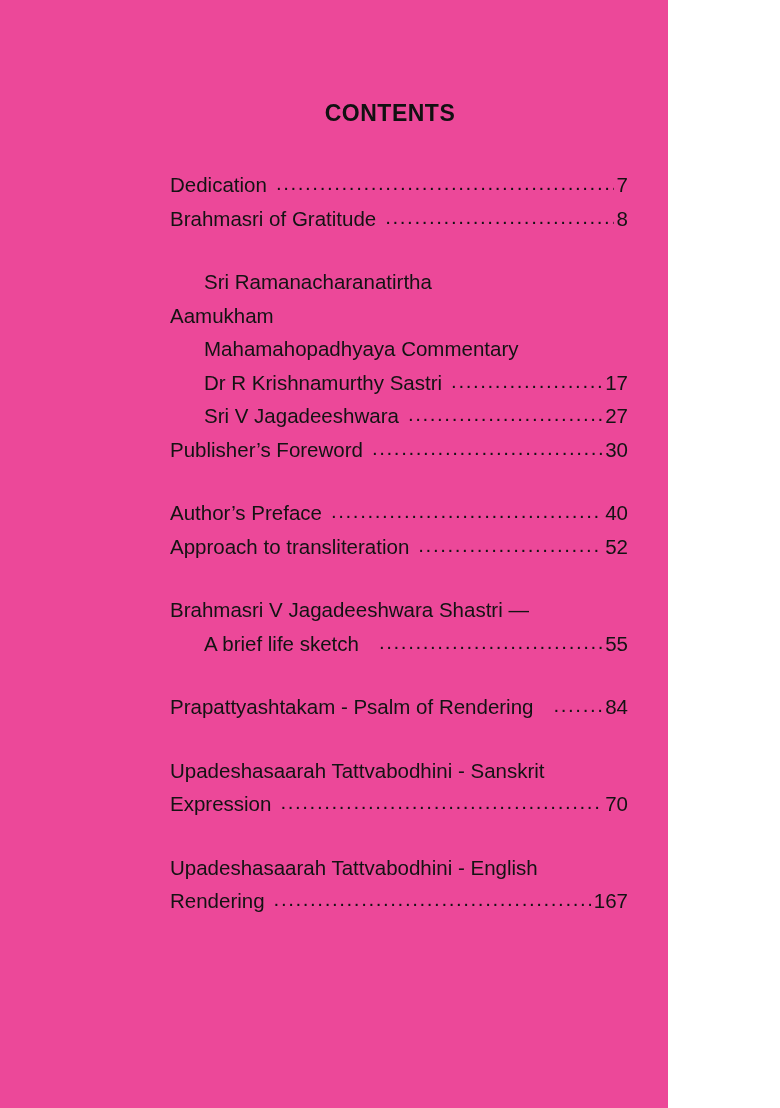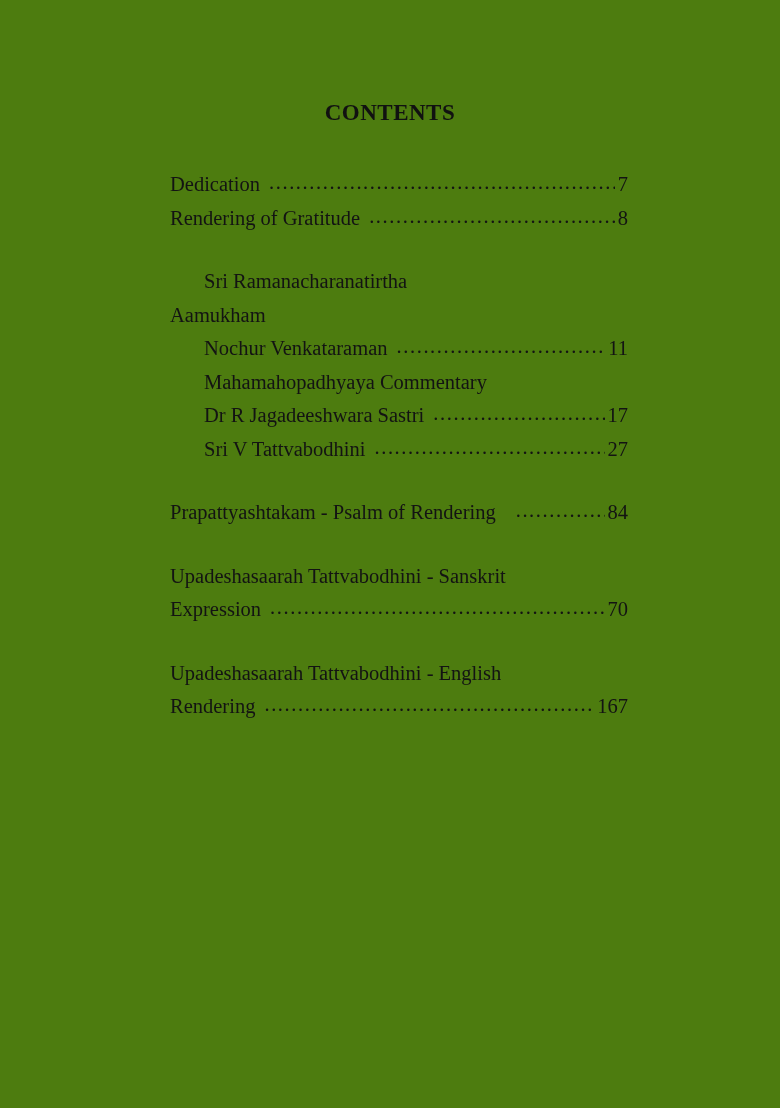--- a/index.html
+++ b/index.html
@@ -2,24 +2,24 @@
 <html><head>
 <meta charset="utf-8">
 <style>
   html, body {
     margin: 0;
     padding: 0;
     background: #ffffff;
   }
   .page {
     position: relative;
-    width: 780px;
+    width: 668px;
     height: 1108px;
-    background: #4d7c0f;
-    font-family: Liberation Serif, serif;
+    background: #ec4899;
+    font-family: Liberation Sans, sans-serif;
     color: #131313;
     overflow: hidden;
     box-sizing: border-box;
   }
   .toc-title {
     position: absolute;
     top: 100px;
     left: 0;
     width: 780px;
     text-align: center;
@@ -89,43 +89,63 @@
   <div class="toc-title">CONTENTS</div>
 
   <div class="toc-body">
       <div class="group">
         <div class="entry">
           <span class="label">Dedication</span>
           <span class="leader"></span>
           <span class="pageno">7</span>
         </div>
         <div class="entry">
-          <span class="label">Rendering of Gratitude</span>
+          <span class="label">Brahmasri of Gratitude</span>
           <span class="leader"></span>
           <span class="pageno">8</span>
         </div>
       </div>
       <div class="group">
         <div class="entry indent plain"><span class="label">Sri Ramanacharanatirtha</span></div>
         <div class="entry plain"><span class="label">Aamukham</span></div>
-        <div class="entry indent">
-          <span class="label">Nochur Venkataraman</span>
-          <span class="leader"></span>
-          <span class="pageno">11</span>
-        </div>
         <div class="entry indent plain"><span class="label">Mahamahopadhyaya Commentary</span></div>
         <div class="entry indent">
-          <span class="label">Dr R Jagadeeshwara Sastri</span>
+          <span class="label">Dr R Krishnamurthy Sastri</span>
           <span class="leader"></span>
           <span class="pageno">17</span>
         </div>
         <div class="entry indent">
-          <span class="label">Sri V Tattvabodhini</span>
+          <span class="label">Sri V Jagadeeshwara</span>
           <span class="leader"></span>
           <span class="pageno">27</span>
+        </div>
+        <div class="entry">
+          <span class="label">Publisher’s Foreword</span>
+          <span class="leader"></span>
+          <span class="pageno">30</span>
+        </div>
+      </div>
+      <div class="group">
+        <div class="entry">
+          <span class="label">Author’s Preface</span>
+          <span class="leader"></span>
+          <span class="pageno">40</span>
+        </div>
+        <div class="entry">
+          <span class="label">Approach to transliteration</span>
+          <span class="leader"></span>
+          <span class="pageno">52</span>
+        </div>
+      </div>
+      <div class="group">
+        <div class="entry plain"><span class="label">Brahmasri V Jagadeeshwara Shastri —</span></div>
+        <div class="entry indent wide-gap">
+          <span class="label">A brief life sketch</span>
+          <span class="leader"></span>
+          <span class="pageno">55</span>
         </div>
       </div>
       <div class="group">
         <div class="entry wide-gap">
           <span class="label">Prapattyashtakam - Psalm of Rendering</span>
           <span class="leader"></span>
           <span class="pageno">84</span>
         </div>
       </div>
       <div class="group">

